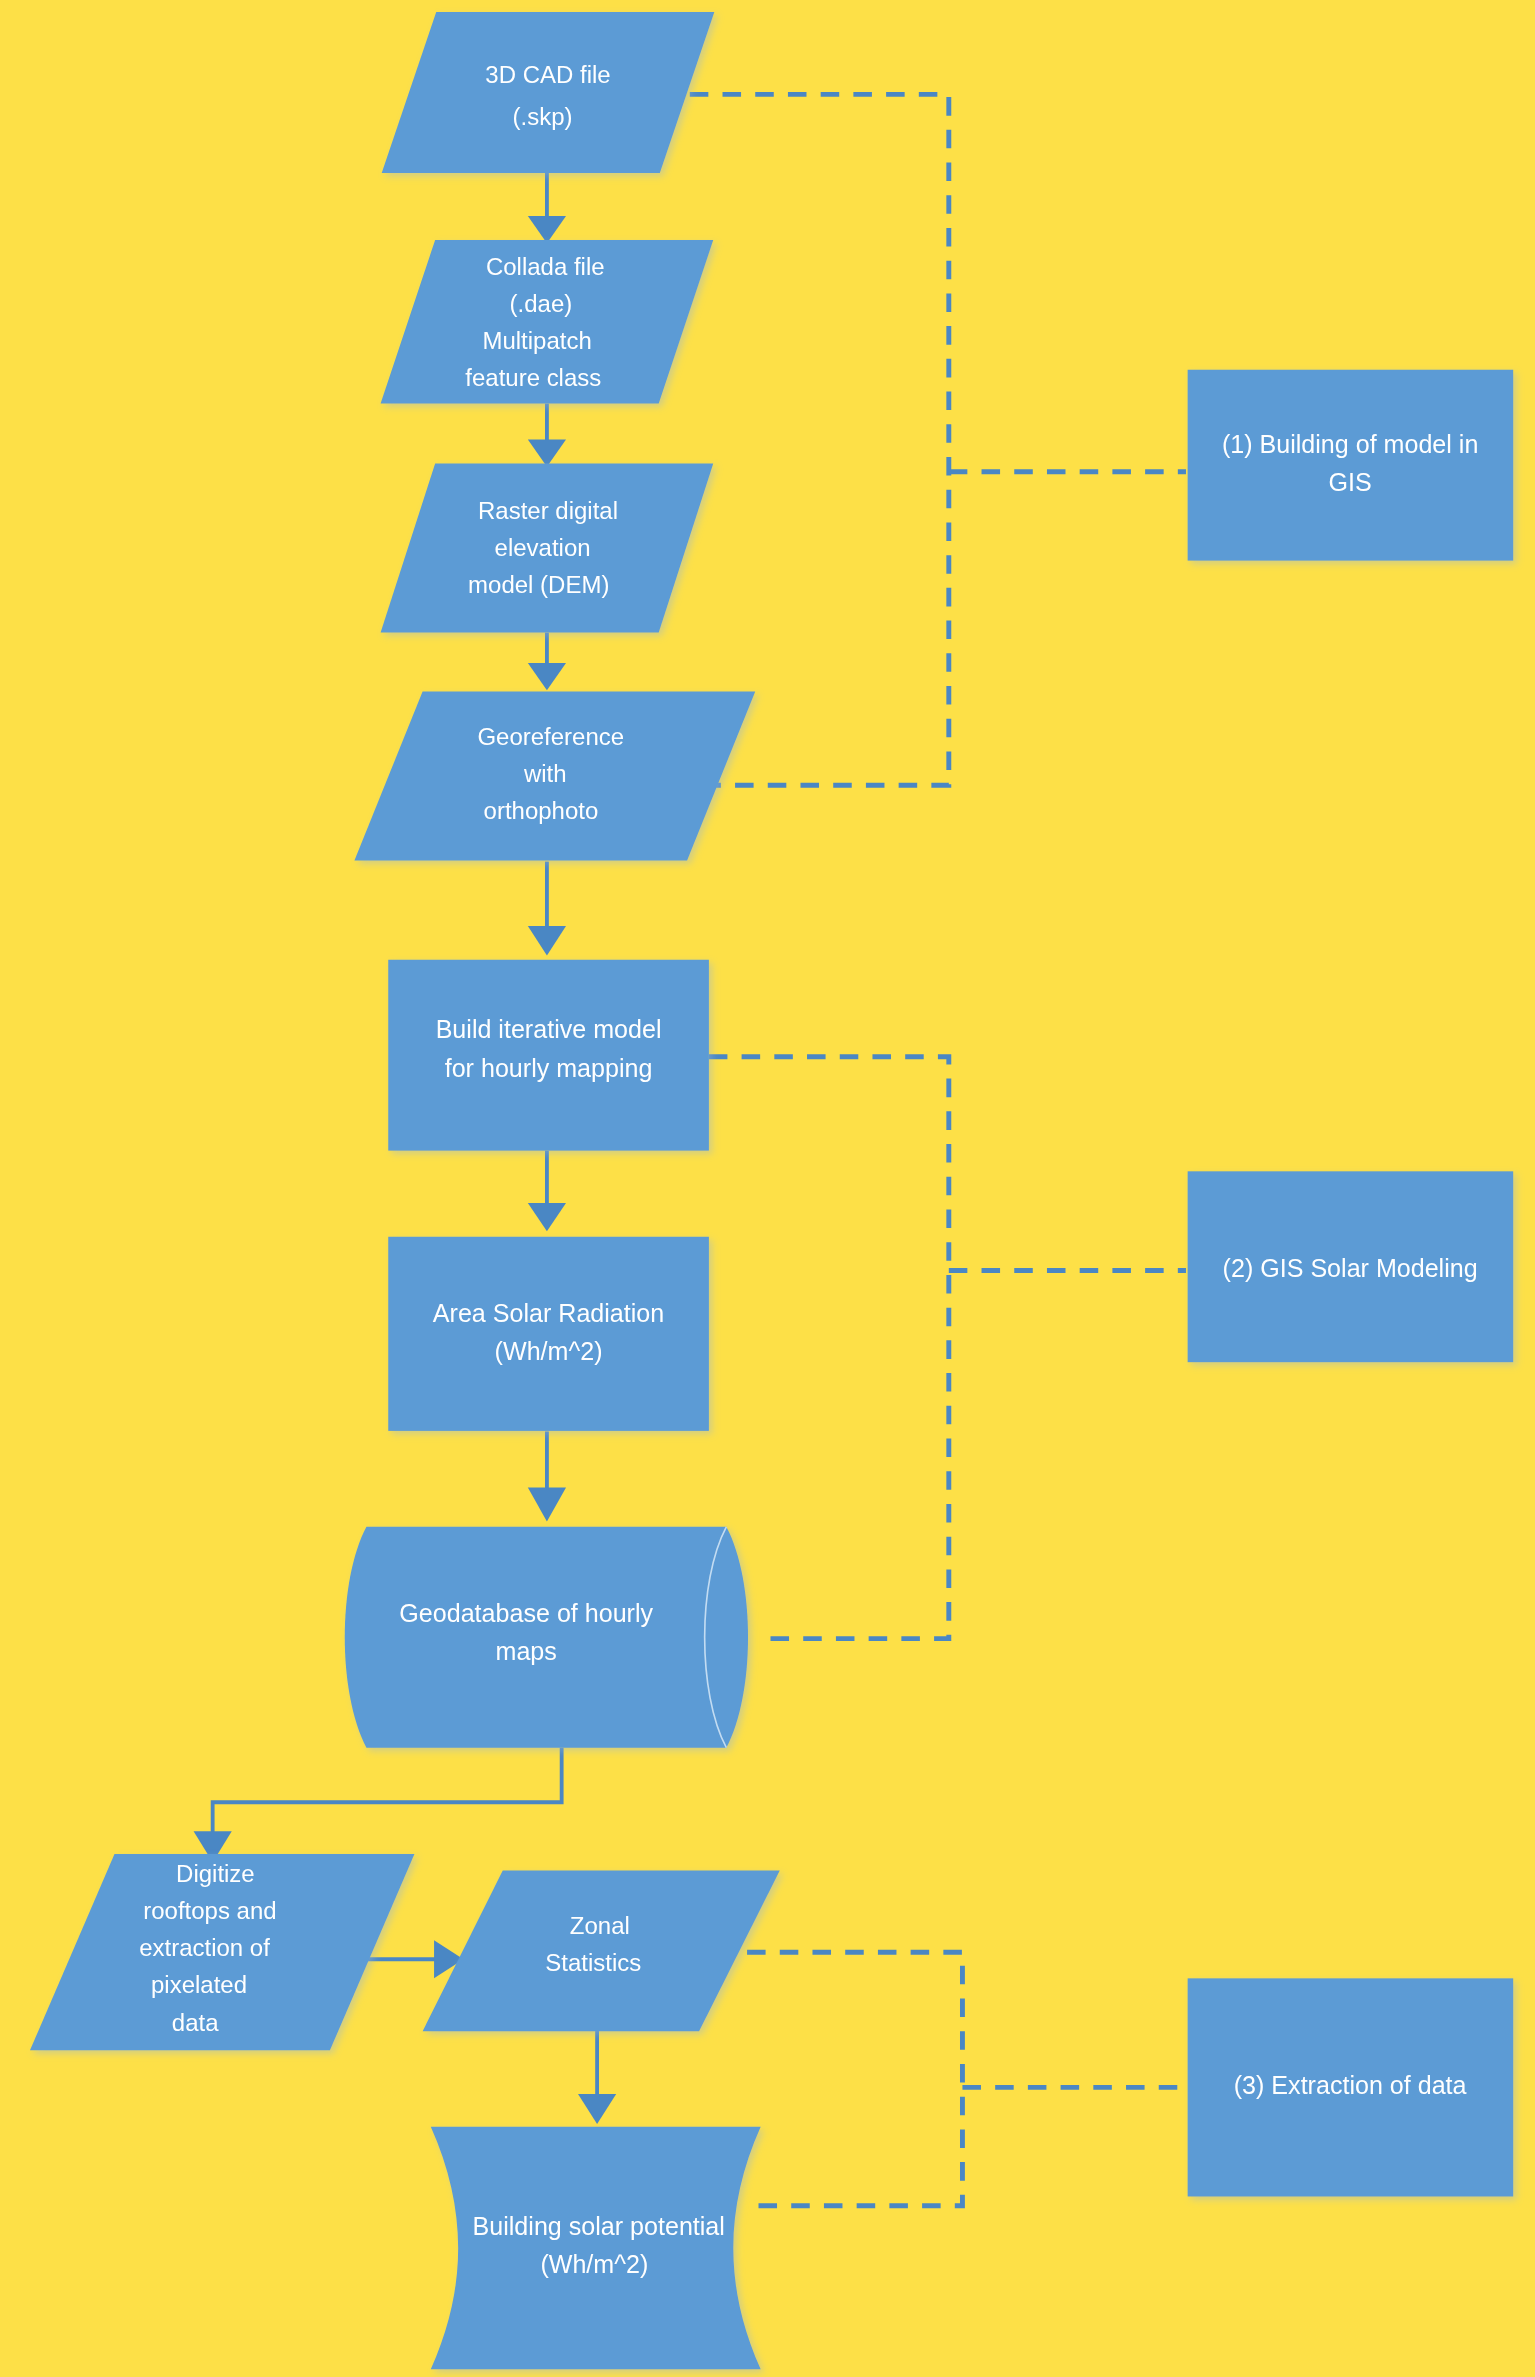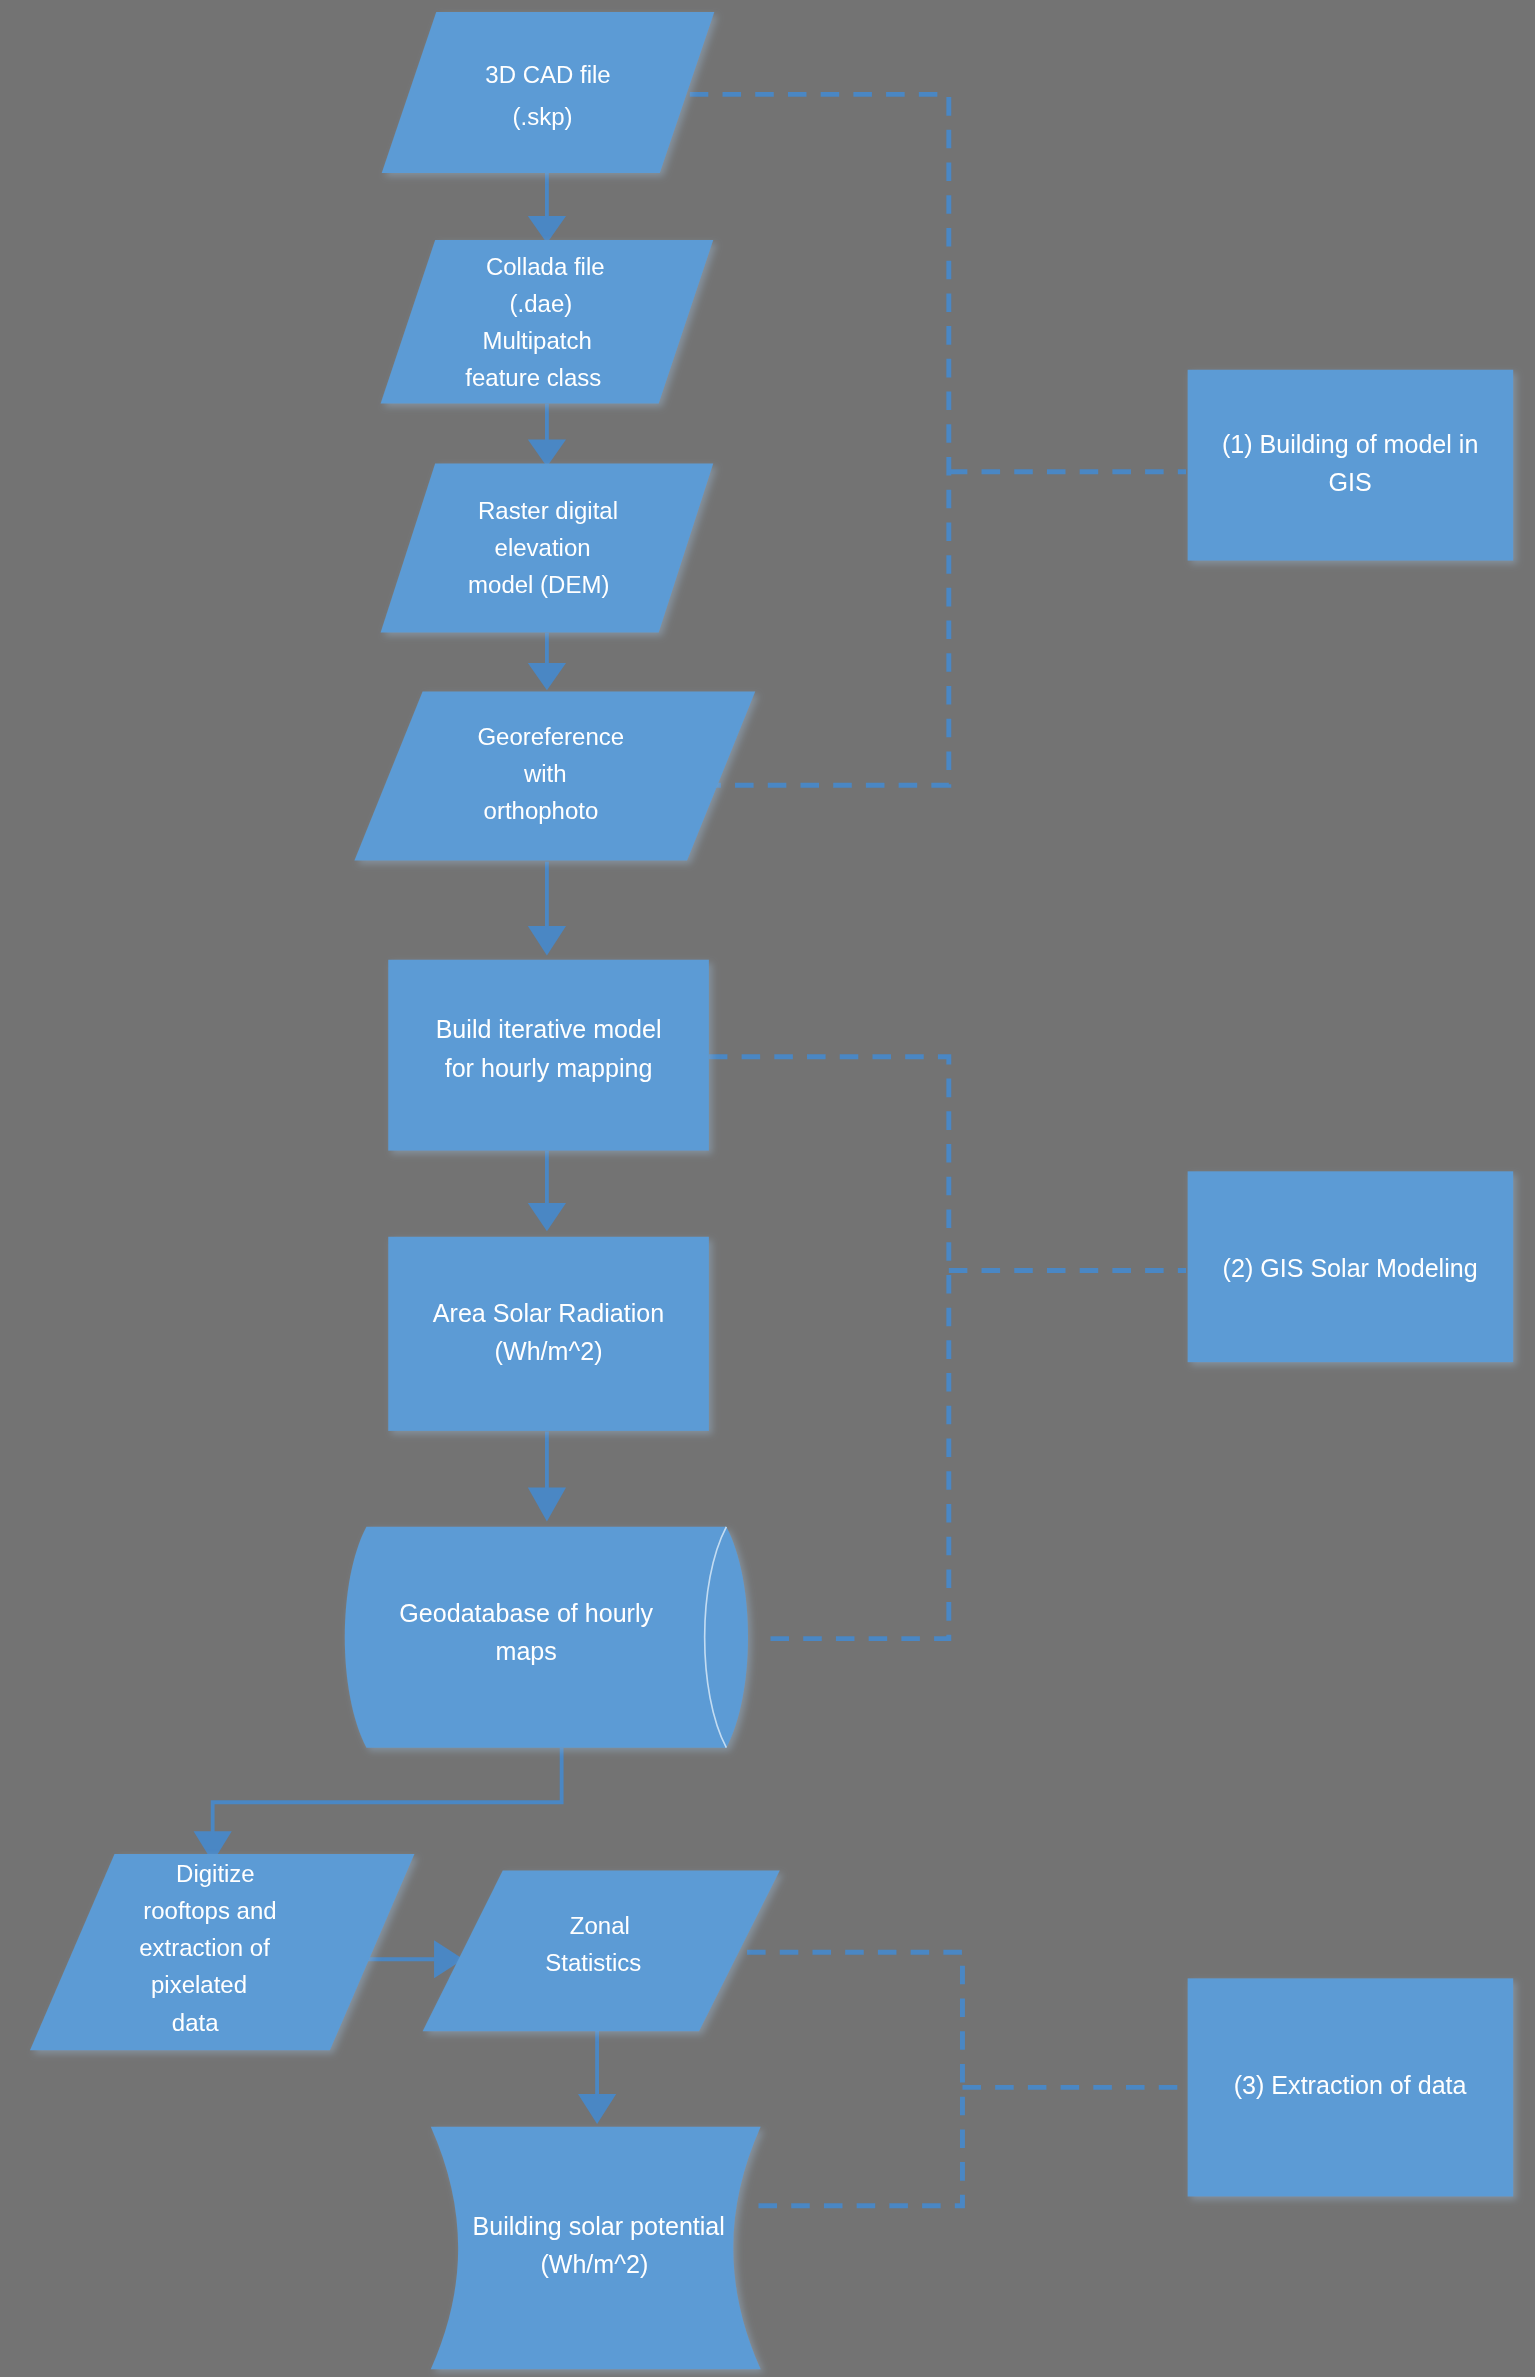--- a/index.html
+++ b/index.html
@@ -4,21 +4,21 @@
 <style>
   html, body {
     margin: 0;
     padding: 0;
     background: #ffffff;
   }
   #page {
     position: relative;
     width: 1535px;
     height: 2377px;
-    background: #737373;
+    background: #fde047;
     overflow: hidden;
     font-family: "Liberation Sans", sans-serif;
   }
   svg.flow {
     position: absolute;
     top: 0;
     left: 0;
     width: 1535px;
     height: 2377px;
     display: block;

